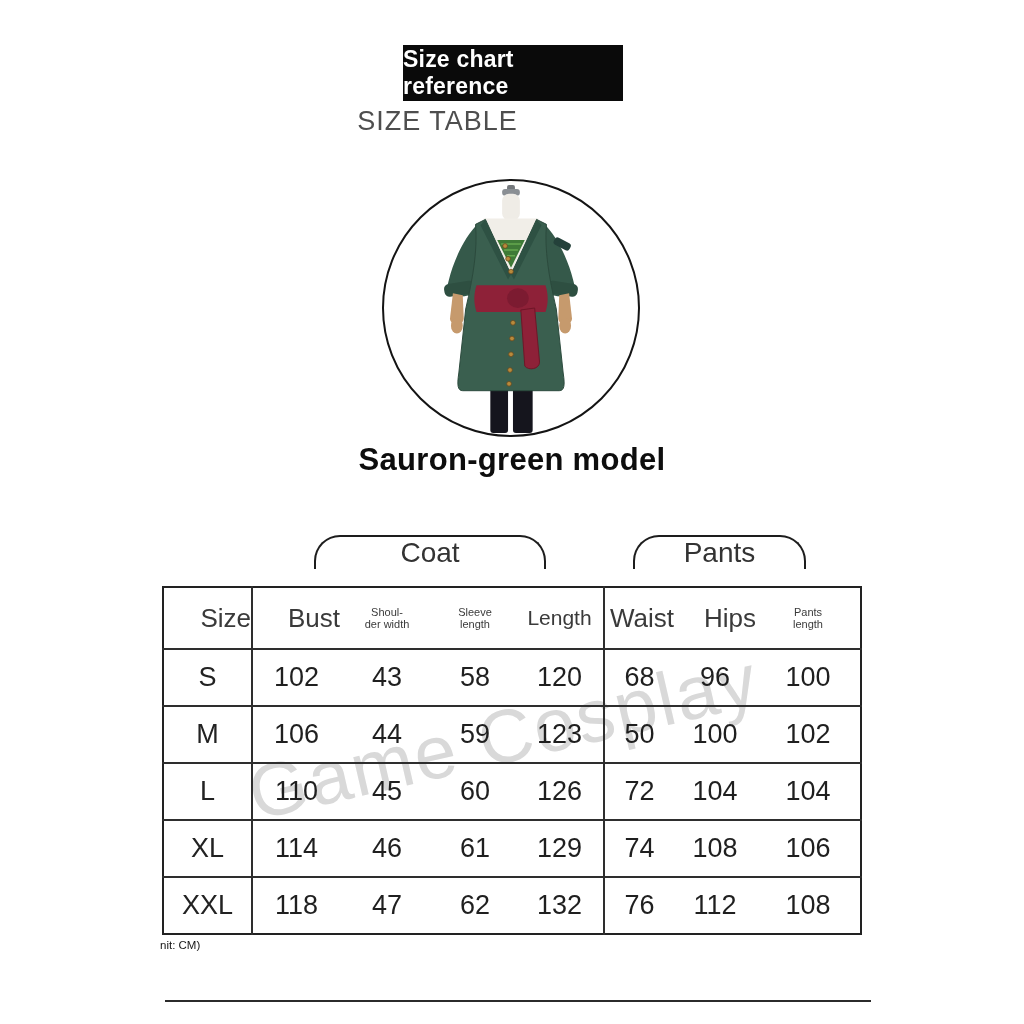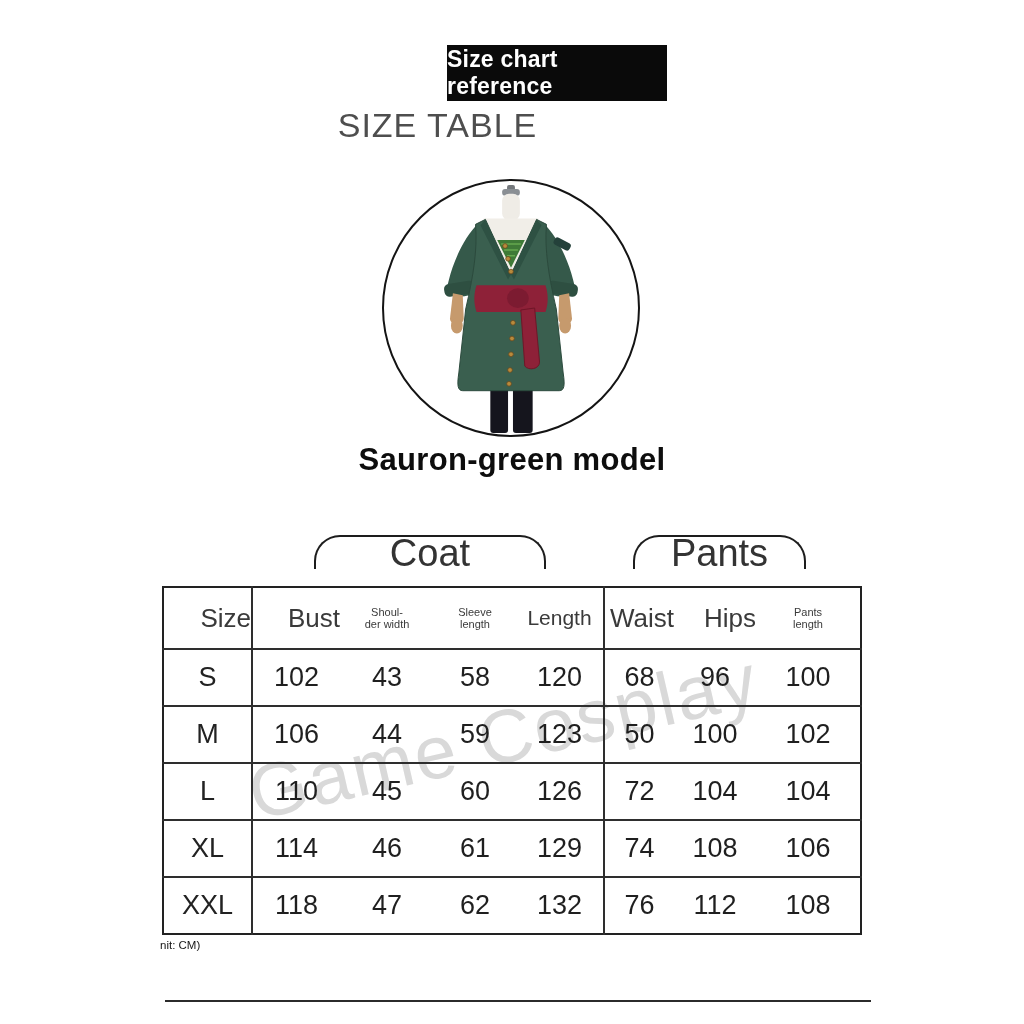--- a/index.html
+++ b/index.html
@@ -3,43 +3,43 @@
 <meta charset="utf-8">
 <style>
   html,body{margin:0;padding:0;background:#ffffff;}
   .canvas{
     position:relative;width:1024px;height:1024px;background:#ffffff;overflow:hidden;
     font-family:"Liberation Sans", sans-serif;color:#1c1c1c;
   }
   
   .banner{
     position:absolute;left:403px;top:45px;width:220px;height:56px;background:#0a0a0a;
-    display:flex;align-items:center;justify-content:center;margin-left:44px;
+    display:flex;align-items:center;justify-content:center;
   }
   .banner span{color:#ffffff;font-size:23px;font-weight:700;letter-spacing:.2px;}
   .subtitle{
     position:absolute;left:0;top:106px;width:875px;text-align:center;
-    font-size:34px;color:#4e4e4e;letter-spacing:1px;
+    font-size:27px;color:#4e4e4e;letter-spacing:1px;
   }
   
   .photo-circle{
     position:absolute;left:382px;top:179px;width:258px;height:258px;border-radius:50%;
     border:2px solid #141414;box-sizing:border-box;overflow:hidden;background:#ffffff;
   }
   .photo-circle svg{display:block;width:254px;height:254px;}
   .model-name{
     position:absolute;left:0;top:442px;width:1024px;text-align:center;
     font-size:31px;font-weight:700;color:#0d0d0d;letter-spacing:.3px;
   }
   
   .tab{
     position:absolute;top:535px;height:34px;box-sizing:border-box;background:#ffffff;
     border:2px solid #1d1d1d;border-bottom:none;border-radius:26px 26px 0 0;
     display:flex;align-items:center;justify-content:center;z-index:3;
-    font-size:38px;color:#333333;
+    font-size:28px;color:#333333;
   }
   .tab-coat{left:314px;width:232px;}
   .tab-pants{left:633px;width:173px;}
   
   .watermark{
     position:absolute;left:250px;top:752px;z-index:1;white-space:nowrap;
     font-size:75px;color:#d9d9d9;letter-spacing:2px;
     transform:rotate(-13deg);transform-origin:0 50%;
     pointer-events:none;
   }

